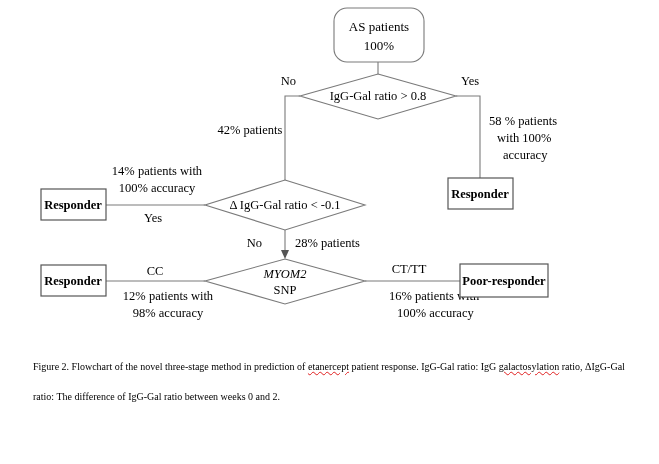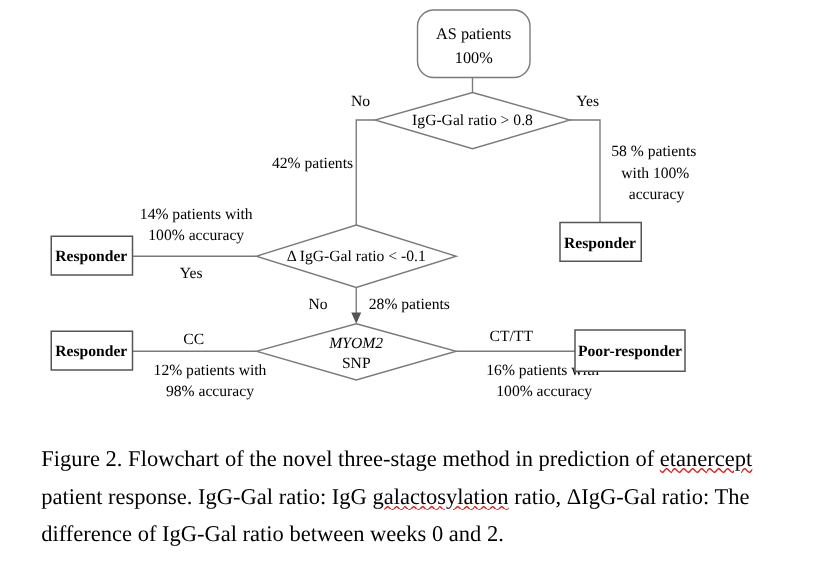--- a/index.html
+++ b/index.html
@@ -61,21 +61,21 @@
     stroke: #7a7a7a;
     stroke-width: 1.1;
     fill: none;
   }
   .caption {
     position: absolute;
     left: 33px;
     top: 352px;
     width: 600px;
     font-family: "Liberation Serif", "DejaVu Serif", serif;
-    font-size: 18px;
+    font-size: 10px;
     line-height: 30px;
     color: #000000;
   }
   .spell {
     text-decoration: underline;
     text-decoration-color: #e02020;
     text-decoration-style: wavy;
     text-decoration-thickness: 1px;
   }
 </style>

